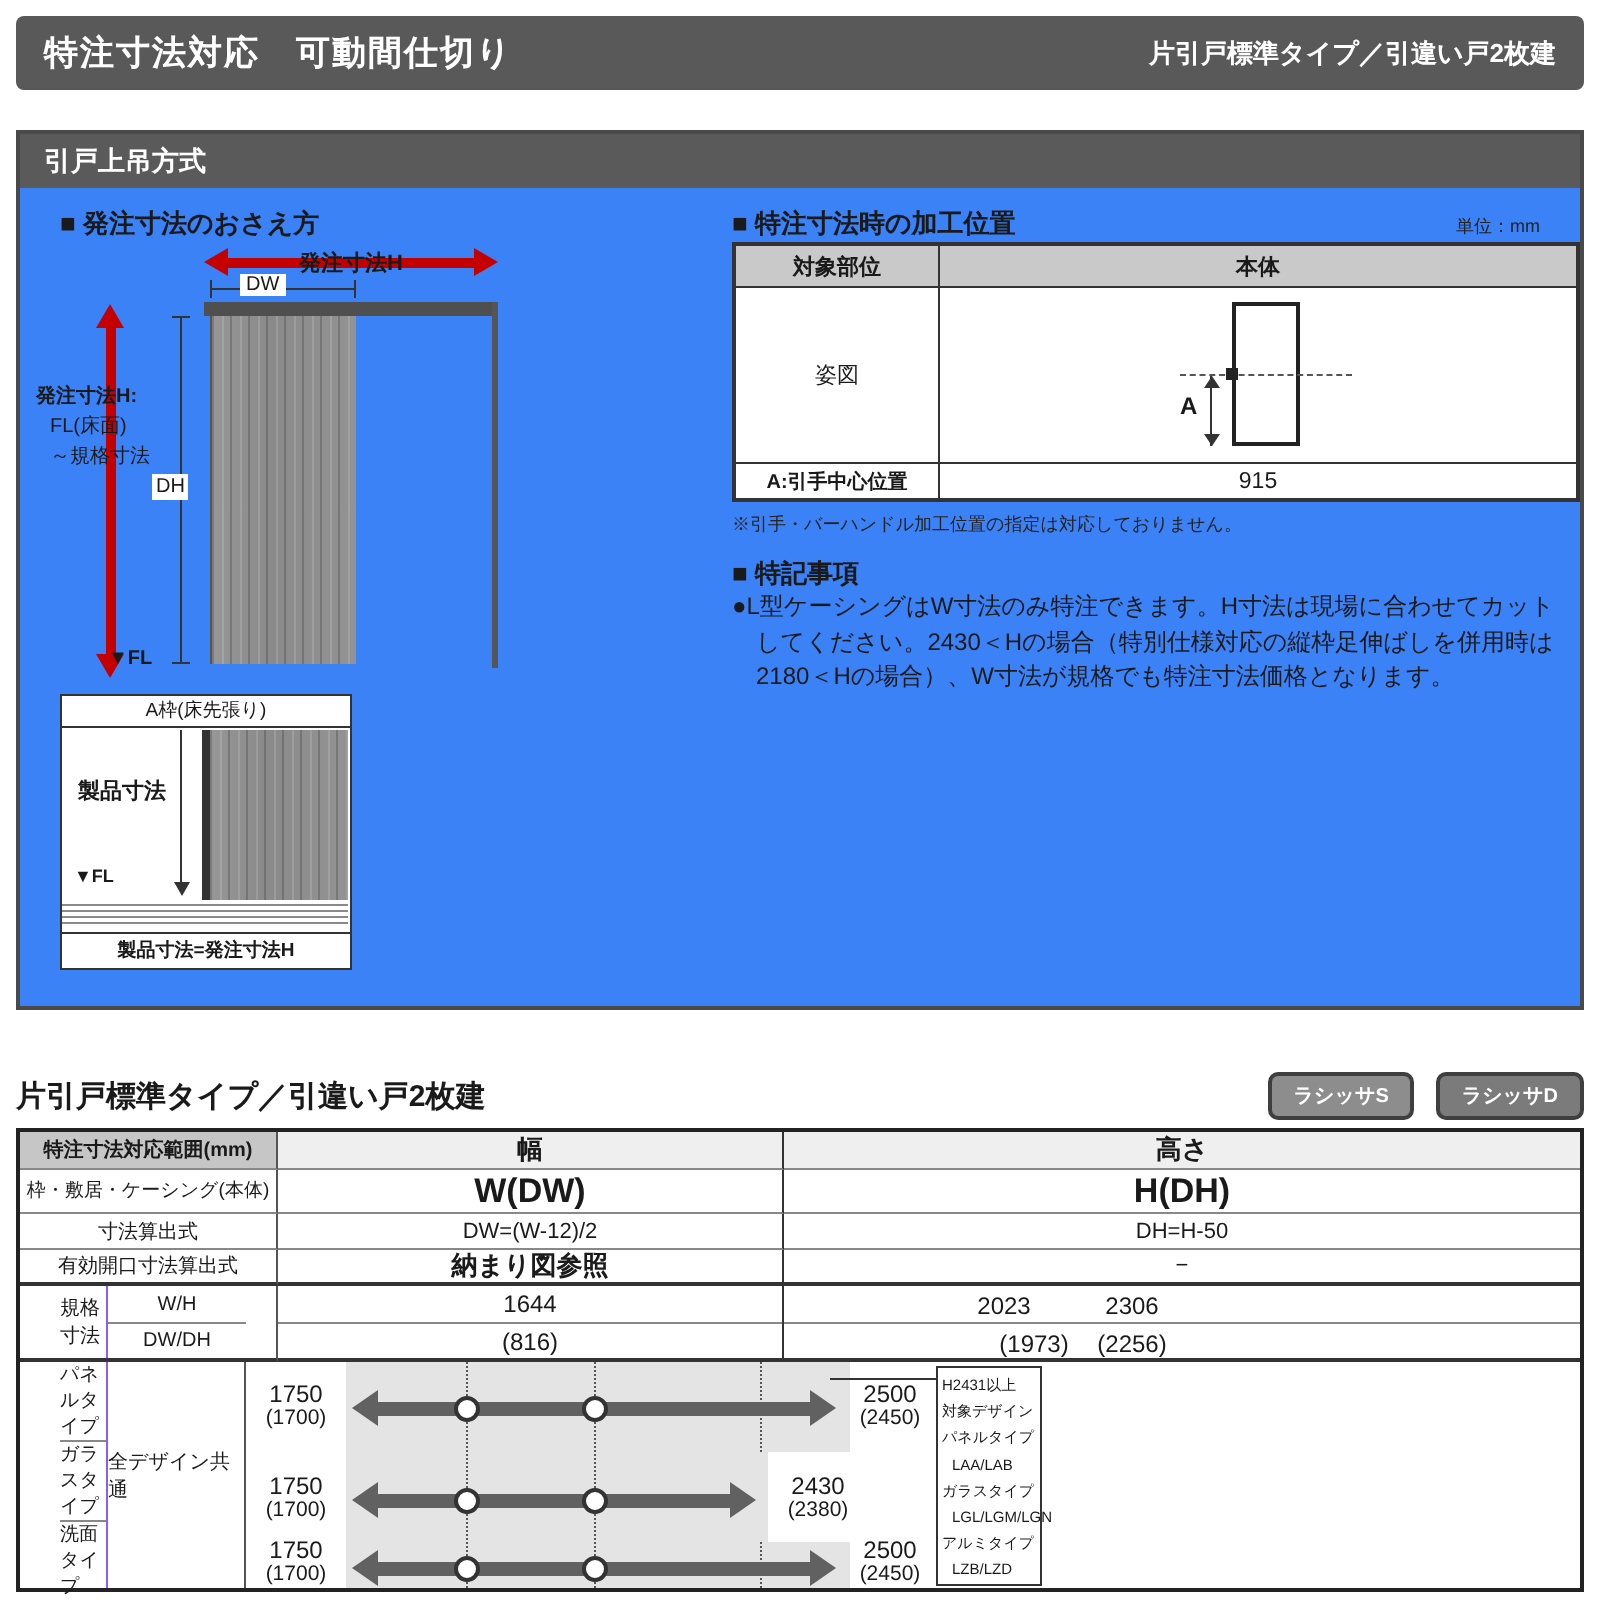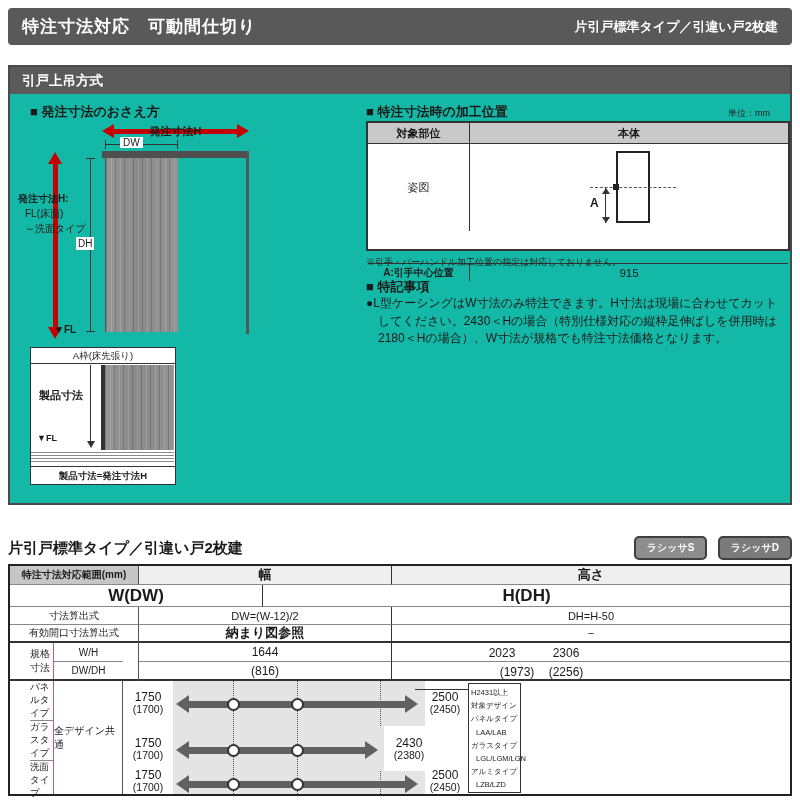--- a/index.html
+++ b/index.html
@@ -6,21 +6,21 @@
   html,body { width:800px; height:800px; background:#fff; font-family:"Liberation Sans", sans-serif; color:#1a1a1a; }
   .abs { position:absolute; }
 
   
   #top-bar { position:absolute; left:8px; top:8px; width:784px; height:37px; background:#595959; border-radius:4px;
              display:flex; align-items:center; justify-content:space-between; padding:0 14px; color:#fff; }
   #top-bar .t1 { font-size:17px; font-weight:bold; letter-spacing:1px; }
   #top-bar .t2 { font-size:13px; font-weight:bold; }
 
   
-  #main-box { position:absolute; left:8px; top:65px; width:784px; height:440px; border:2px solid #4a4a4a; background:#14b8a6; }
+  #main-box { position:absolute; left:8px; top:65px; width:784px; height:440px; border:2px solid #4a4a4a; background:#3b82f6; }
   #sec-bar { position:absolute; left:0; top:0; width:100%; height:27px; background:#5a5a5a; color:#fff;
              font-size:13.5px; font-weight:bold; line-height:27px; padding-left:12px; }
   .blk-title { font-size:13px; font-weight:bold; }
 
   
   .ra { position:absolute; display:flex; align-items:center; height:14px; }
   .ra .sh { flex:1; height:5px; background:#c40000; }
   .ra .hl { width:0;height:0;border-top:7px solid transparent;border-bottom:7px solid transparent;border-right:12px solid #c40000; }
   .ra .hr { width:0;height:0;border-top:7px solid transparent;border-bottom:7px solid transparent;border-left:12px solid #c40000; }
   .rav { position:absolute; display:flex; flex-direction:column; align-items:center; width:14px; }
@@ -49,21 +49,21 @@
 
   
   #proc-table { position:absolute; left:356px; top:54px; width:424px; height:130px; border:2px solid #333; background:#fff; }
   #proc-table .hrow { display:flex; height:21px;border-radius:10px; }
   #proc-table .hrow div { background:#c9c9c9; border-bottom:1px solid #333; font-size:11px; font-weight:bold;
                           display:flex; align-items:center; justify-content:center; }
   .pc1 { width:102px; border-right:1px solid #333; }
   .pc2 { flex:1; }
   #proc-body { display:flex; height:87px; position:relative; }
   #proc-body .pc1 { display:flex; align-items:center; justify-content:center; font-size:11px; }
-  #proc-foot { display:flex; height:18px; border-top:1px solid #333;margin-top:32px; }
+  #proc-foot { display:flex; height:18px; border-top:1px solid #333; }
   #proc-foot div { display:flex; align-items:center; justify-content:center; }
   #proc-foot .pc1 { font-size:10px; font-weight:bold; }
   #proc-foot .pc2 { font-size:11.5px; }
 
   .small-note { font-size:9px; color:#222; }
 
   
   #inset { position:absolute; left:20px; top:280px; width:146px; height:138px; border:1.5px solid #333; background:#fff; }
   #inset .ihead { height:16px; border-bottom:1px solid #333; text-align:center; font-size:9.5px; line-height:15px; }
   #inset .ifoot { position:absolute; bottom:0; left:0; width:100%; height:18px; border-top:1px solid #333;
@@ -126,21 +126,21 @@
   <div class="abs" style="left:236px; top:84px; width:3px; height:183px; background:#555;"></div>
 
   <div class="rav" style="left:38px; top:85px; height:187px;">
     <i class="hu"></i>
       <i class="sh"></i>
       <i class="hd"></i>
   </div>
   <div class="abs" style="left:8px; top:124px; width:78px; font-size:10px; line-height:15px;">
     <div style="font-weight:bold;">発注寸法H:</div>
     <div style="padding-left:7px;">FL(床面)</div>
-    <div style="padding-left:7px;">～洗面タイプ</div>
+    <div style="padding-left:7px;">～規格寸法</div>
   </div>
 
   <div class="dimline-v" style="left:80px; top:91px; height:174px;"></div>
   <div class="abs" style="left:66px; top:170px; padding:1px 2px; background:#fff; font-size:10px;">DH</div>
 
   <div class="abs" style="left:44px; top:257px; font-size:10px; font-weight:bold;">▼FL</div>
 
   <div id="inset">
     <div class="ihead">A枠(床先張り)</div>
     <div class="abs" style="left:59px; top:17px; width:1px; height:80px; background:#333;"></div>
@@ -194,20 +194,21 @@
 
 <div id="spec-table">
 
   <div class="srow" style="height:19px;">
     <div class="c1 cell gray-hd bb1">特注寸法対応範囲(mm)</div>
     <div class="c2 cell lt-hd bb1">幅</div>
     <div class="c3 cell lt-hd bb1">高さ</div>
   </div>
 
   <div class="srow" style="height:22px;">
+    <div class="c1 cell bb1" style="font-size:9.5px;">枠・敷居・ケーシング(本体)</div>
     <div class="c2 cell bb1" style="font-size:17px; font-weight:bold;">W(DW)</div>
     <div class="c3 cell bb1" style="font-size:17px; font-weight:bold;">H(DH)</div>
   </div>
 
   <div class="srow" style="height:18px;">
     <div class="c1 cell bb1" style="font-size:10px;">寸法算出式</div>
     <div class="c2 cell bb1" style="font-size:11px;">DW=(W-12)/2</div>
     <div class="c3 cell bb1" style="font-size:11px;">DH=H-50</div>
   </div>
 

